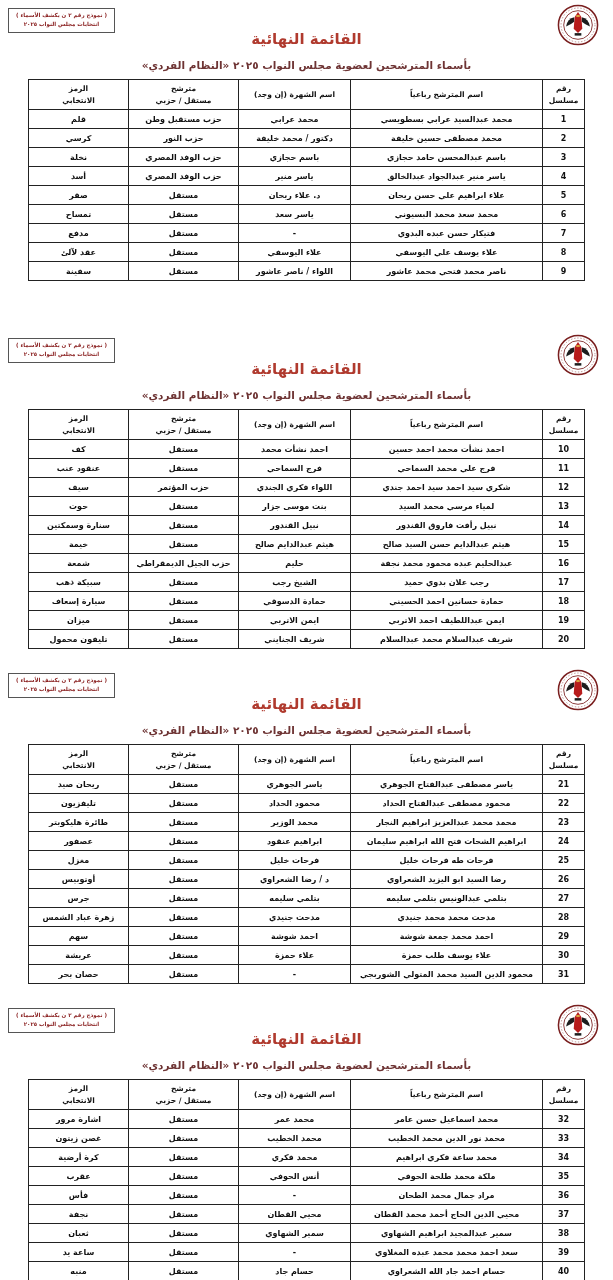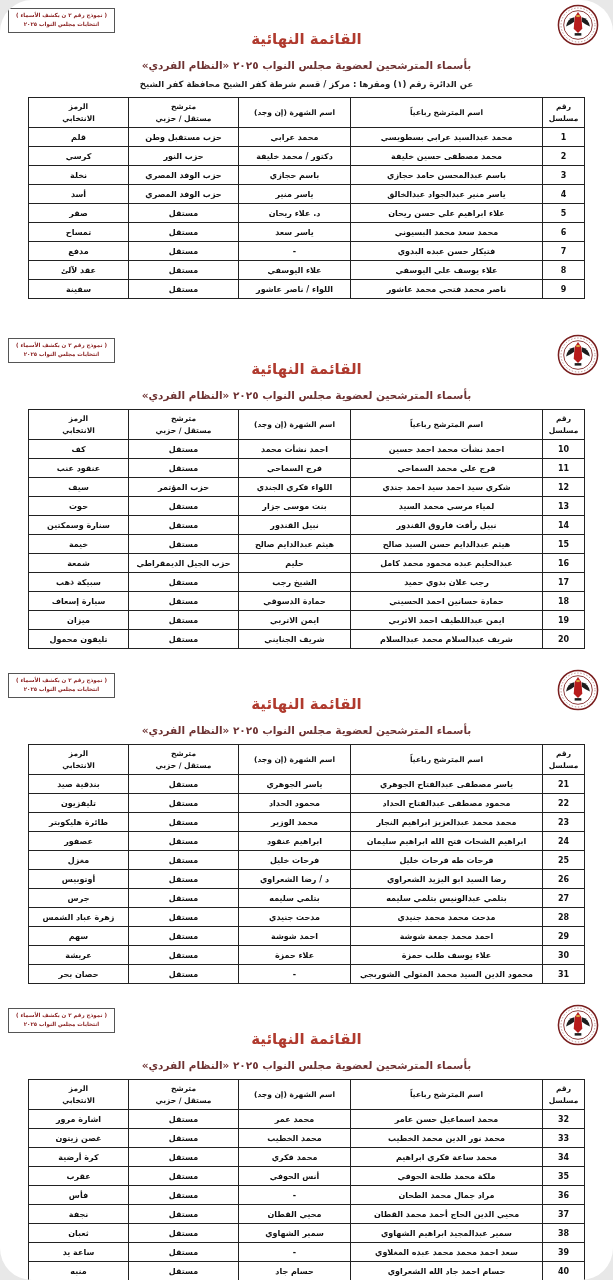--- a/index.html
+++ b/index.html
@@ -3,21 +3,20 @@
 <meta charset="utf-8">
 <style>
   html,body{margin:0;padding:0;background:#e8e8e8;}
   .sheet{
     position:relative;
     width:613px;height:1280px;
     margin:0 auto;
     background:#ffffff;
     overflow:hidden;
     font-family:"DejaVu Sans",sans-serif;
-    border-radius:32px;
   }
   .page-block{position:relative;box-sizing:border-box;}
   .pb0{height:330px;}
   .pb1{height:335px;}
   .pb2{height:335px;}
   .pb3{height:280px;}
   .stamp{
     position:absolute;left:8px;top:8px;
     border:1px solid #555;
     padding:2px 7px;
@@ -84,21 +83,20 @@
         <circle cx="22" cy="22" r="17.8" fill="none" stroke="#7a1f1f" stroke-width="0.5" stroke-dasharray="1.5,1.8"></circle>
         <path d="M22 8.5 L25.5 13.5 L26.5 26 L22 30.5 L17.5 26 L18.5 13.5 Z" fill="#b71c1c"></path>
         <path d="M18 14 Q11 15.5 9.5 23.5 Q14.5 21.5 18 18.5 Z" fill="#1d1d1d"></path>
         <path d="M26 14 Q33 15.5 34.5 23.5 Q29.5 21.5 26 18.5 Z" fill="#1d1d1d"></path>
         <rect x="18.5" y="30.5" width="7" height="2.6" fill="#1d1d1d"></rect>
         <rect x="20.2" y="11.5" width="3.6" height="2.2" fill="#d9a441"></rect>
       </svg>
     </div>
     <h1 class="page-title">القائمة النهائية</h1>
     <p class="page-subtitle">بأسماء المترشحين لعضوية مجلس النواب ٢٠٢٥ «النظام الفردي»</p>
-    <p class="district-line">عن الدائرة رقم (١)   ومقرها : مركز / قسم شرطة كفر الشيخ   محافظة كفر الشيخ</p>
     <table class="cand">
       <colgroup>
         <col class="c-serial">
             <col class="c-name">
             <col class="c-nick">
             <col class="c-aff">
             <col class="c-sym">
       </colgroup>
       <thead>
         <tr>
@@ -272,21 +270,21 @@
   <tr>
     <td>15</td>
     <td>هيثم عبدالدايم حسن السيد صالح</td>
     <td>هيثم عبدالدايم صالح</td>
     <td>مستقل</td>
     <td>خيمة</td>
   </tr>
 
   <tr>
     <td>16</td>
-    <td>عبدالحليم عبده محمود محمد كامل</td>
+    <td>عبدالحليم عبده محمود محمد نجفة</td>
     <td>حليم</td>
     <td>حزب الجيل الديمقراطي</td>
     <td>شمعة</td>
   </tr>
 
   <tr>
     <td>17</td>
     <td>رجب علان بدوي حميد</td>
     <td>الشيخ رجب</td>
     <td>مستقل</td>
@@ -359,21 +357,21 @@
           <th>الرمز
 الانتخابي</th>
         </tr>
       </thead>
       <tbody>
   <tr>
     <td>21</td>
     <td>ياسر مصطفى عبدالفتاح الجوهري</td>
     <td>ياسر الجوهري</td>
     <td>مستقل</td>
-    <td>بندقية صيد</td>
+    <td>ريحان صيد</td>
   </tr>
 
   <tr>
     <td>22</td>
     <td>محمود مصطفى عبدالفتاح الحداد</td>
     <td>محمود الحداد</td>
     <td>مستقل</td>
     <td>تليفزيون</td>
   </tr>
 

